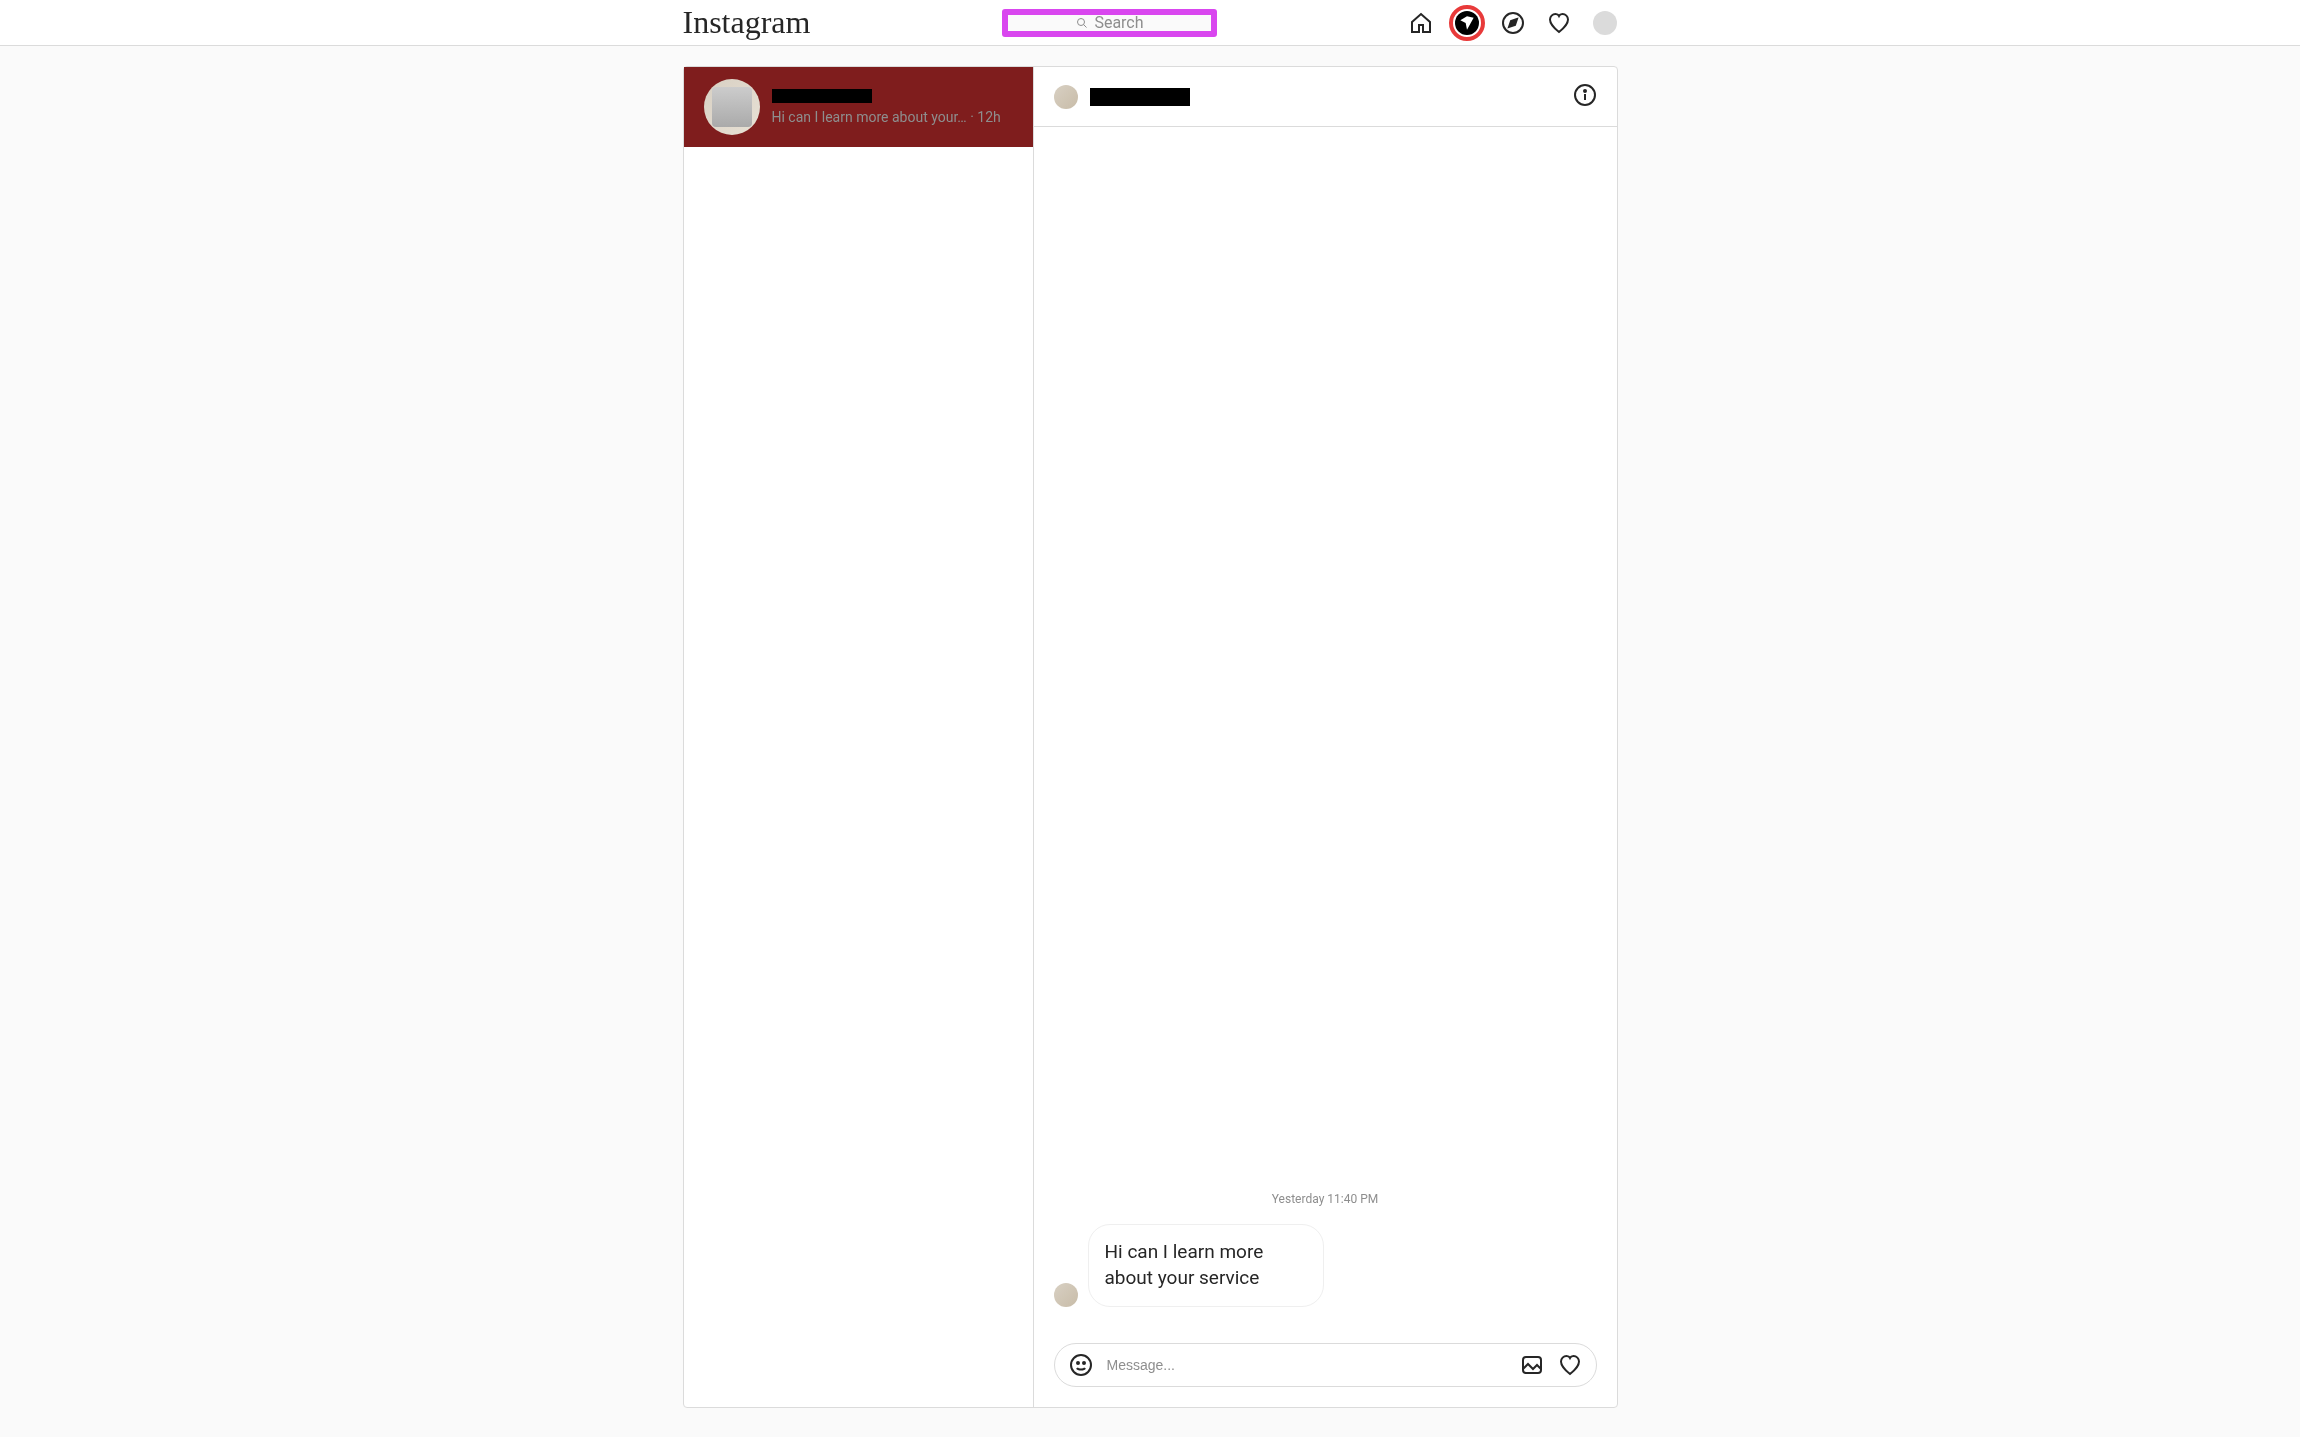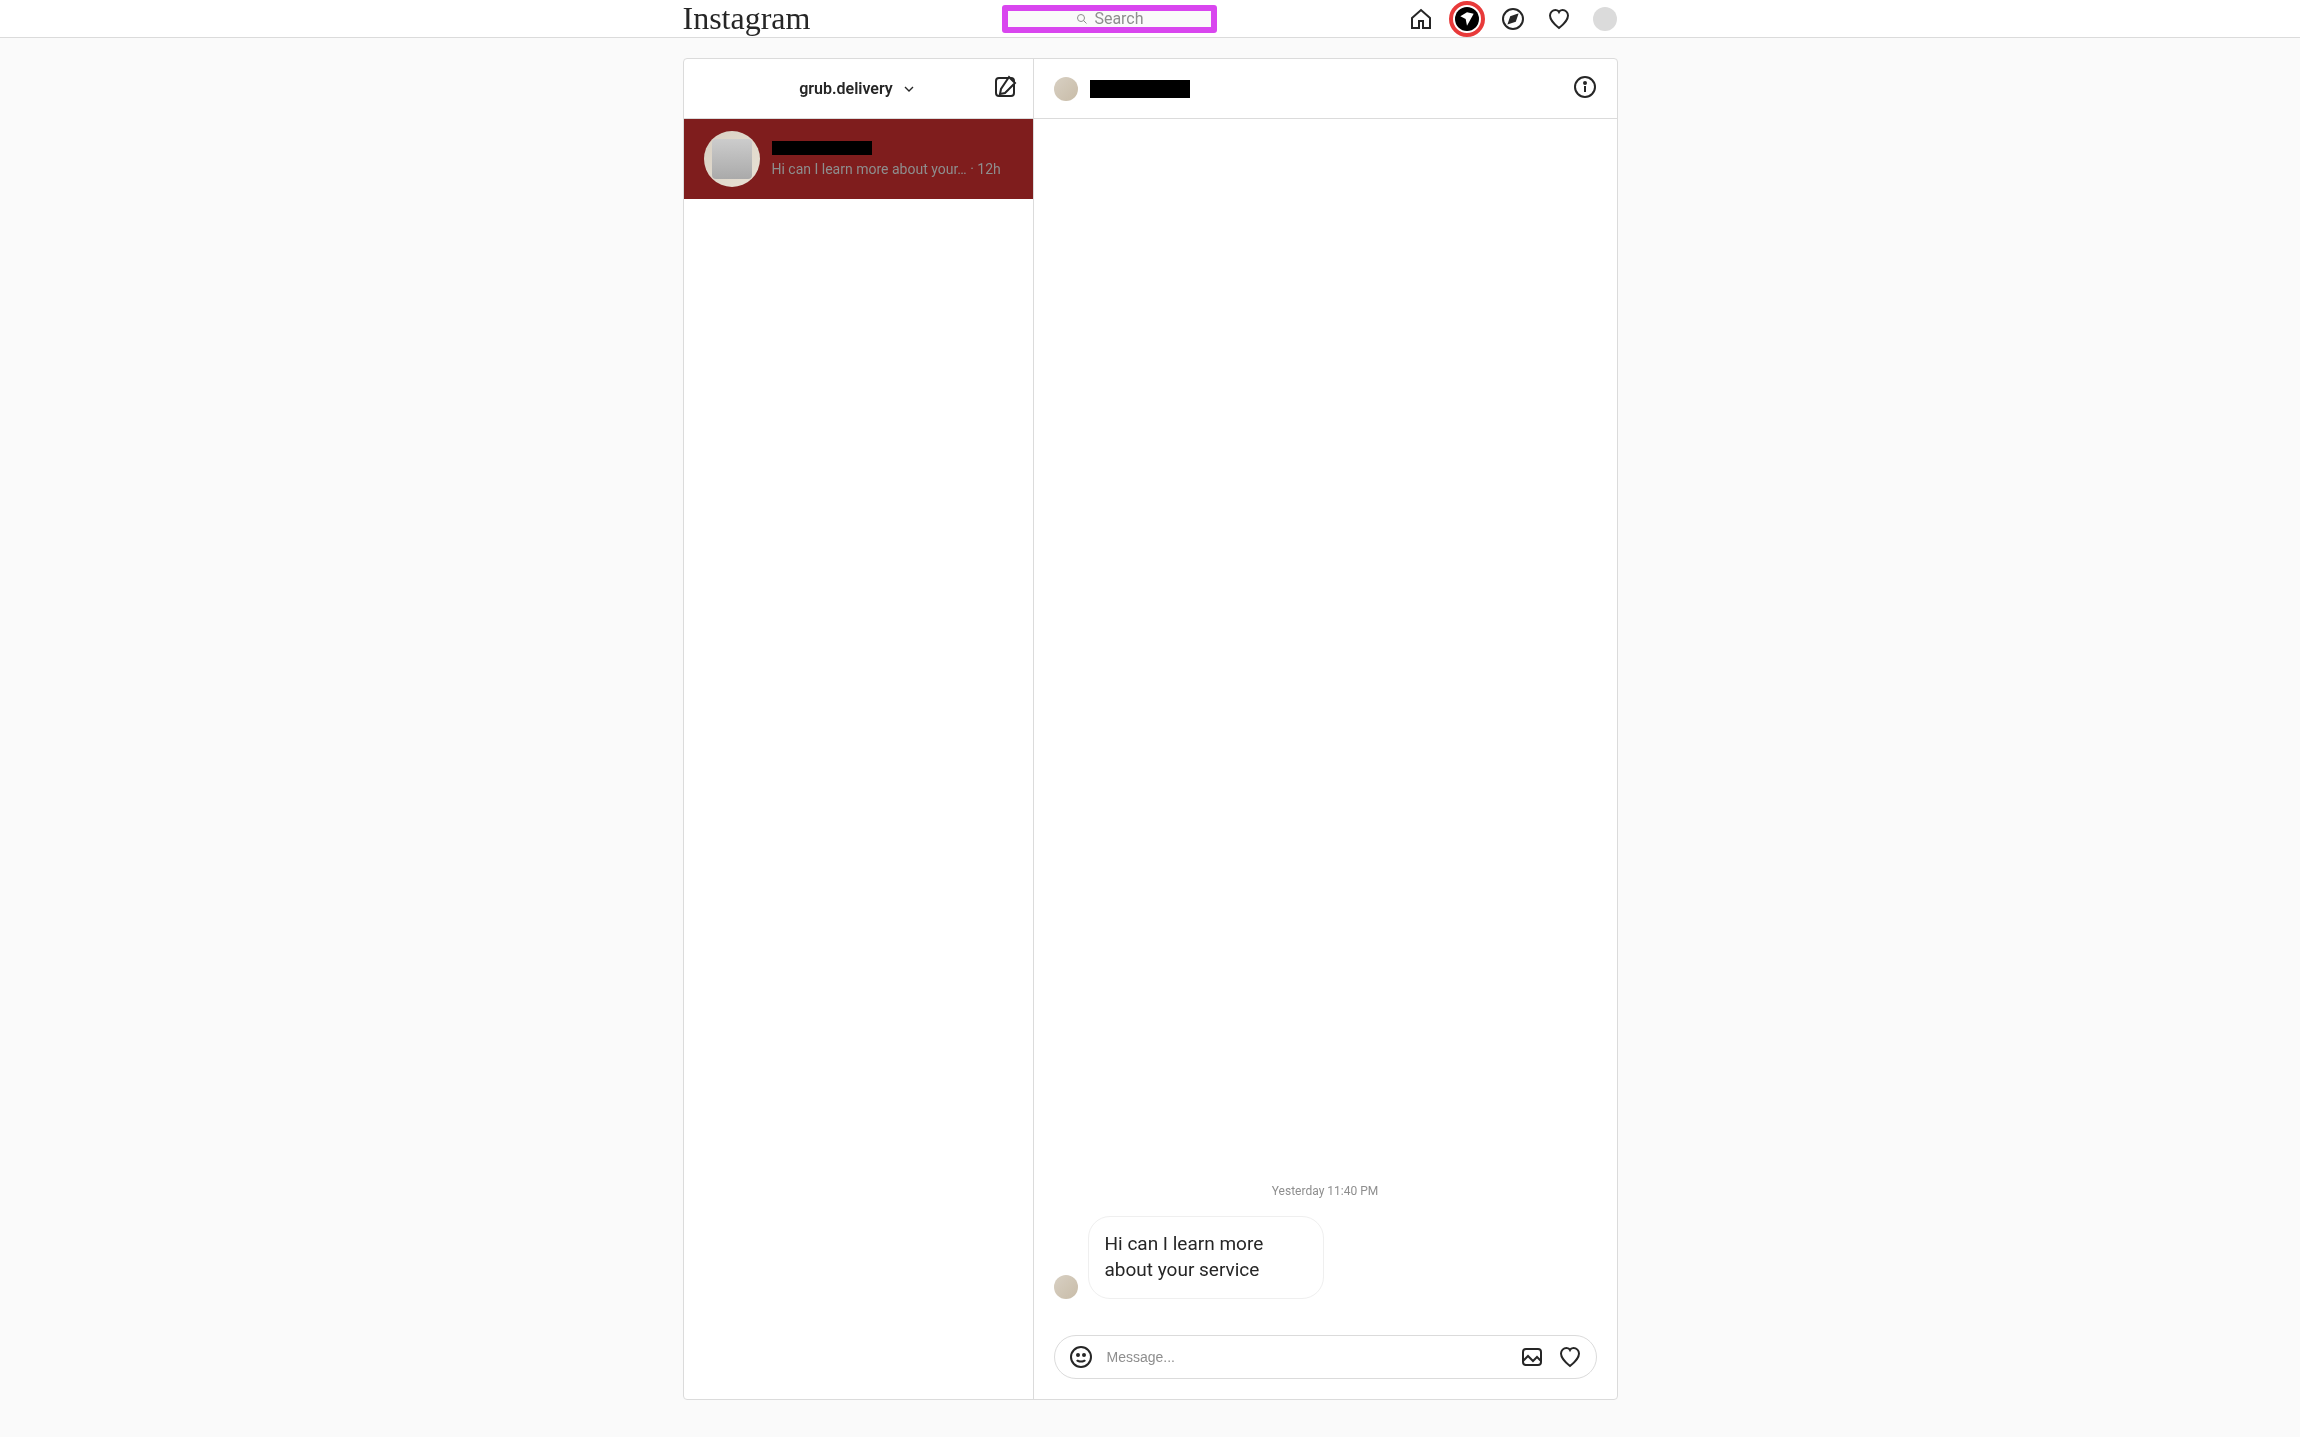--- a/index.html
+++ b/index.html
@@ -1,19 +1,19 @@
 <!DOCTYPE html>
 <html><head>
 <meta charset="utf-8">
 <style>
 * { margin: 0; padding: 0; box-sizing: border-box; }
 body { font-family: -apple-system, BlinkMacSystemFont, "Segoe UI", Roboto, Helvetica, Arial, sans-serif; background: #fafafa; color: #262626; font-size: 14px; }
 
 
-.topnav { background: #fff; border-bottom: 1px solid #dbdbdb; height: 38px; }
+.topnav { background: #fff; border-bottom: 1px solid #dbdbdb; height: 46px; }
 .topnav-inner { max-width: 975px; margin: 0 auto; height: 100%; display: flex; align-items: center; justify-content: space-between; padding: 0 20px; }
 .logo { font-family: "Brush Script MT", cursive; font-size: 32px; font-weight: 500; color: #262626; text-decoration: none; }
 .search-wrap { flex: 0 0 auto; }
 .search-box { background: #fafafa; border: 6px solid #d946ef; border-radius: 3px; height: 28px; width: 215px; display: flex; align-items: center; justify-content: center; color: #8e8e8e; font-size: 16px; }
 .search-box svg { margin-right: 6px; }
 .nav-icons { display: flex; align-items: center; gap: 22px; }
 .nav-icon { display: flex; align-items: center; justify-content: center; cursor: pointer; }
 .nav-icon svg { display: block; }
 .nav-icon.highlighted { outline: 4px solid #e83a3a; outline-offset: 2px; }
 .nav-icon.dm { background: #000; border-radius: 50%; width: 24px; height: 24px; }
@@ -100,34 +100,20 @@
       <span class="nav-icon">
         <span class="avatar-small"></span>
       </span>
     </div>
   </div>
 </nav>
 
 <div class="main">
 
   <aside class="sidebar">
-    <div class="sidebar-header">
-      <div class="account-switch">
-        <span>grub.delivery</span>
-        <svg width="16" height="16" viewBox="0 0 24 24" fill="none" stroke="#262626" stroke-width="2">
-            <polyline points="6 9 12 15 18 9"></polyline>
-          </svg>
-      </div>
-      <span class="compose-btn">
-        <svg width="24" height="24" viewBox="0 0 24 24" fill="none" stroke="#262626" stroke-width="2">
-            <rect x="3" y="3" width="18" height="18" rx="3"></rect>
-            <path d="M16 2 L22 8 L12 18 L7 19 L8 14 Z" fill="#fff"></path>
-          </svg>
-      </span>
-    </div>
 
 
     <div class="thread-list">
       <div class="thread active">
         <div class="thread-avatar"></div>
         <div class="thread-body">
           <div class="thread-name"></div>
           <div class="thread-preview">
             <span>Hi can I learn more about your…</span>
             <span> · </span>

